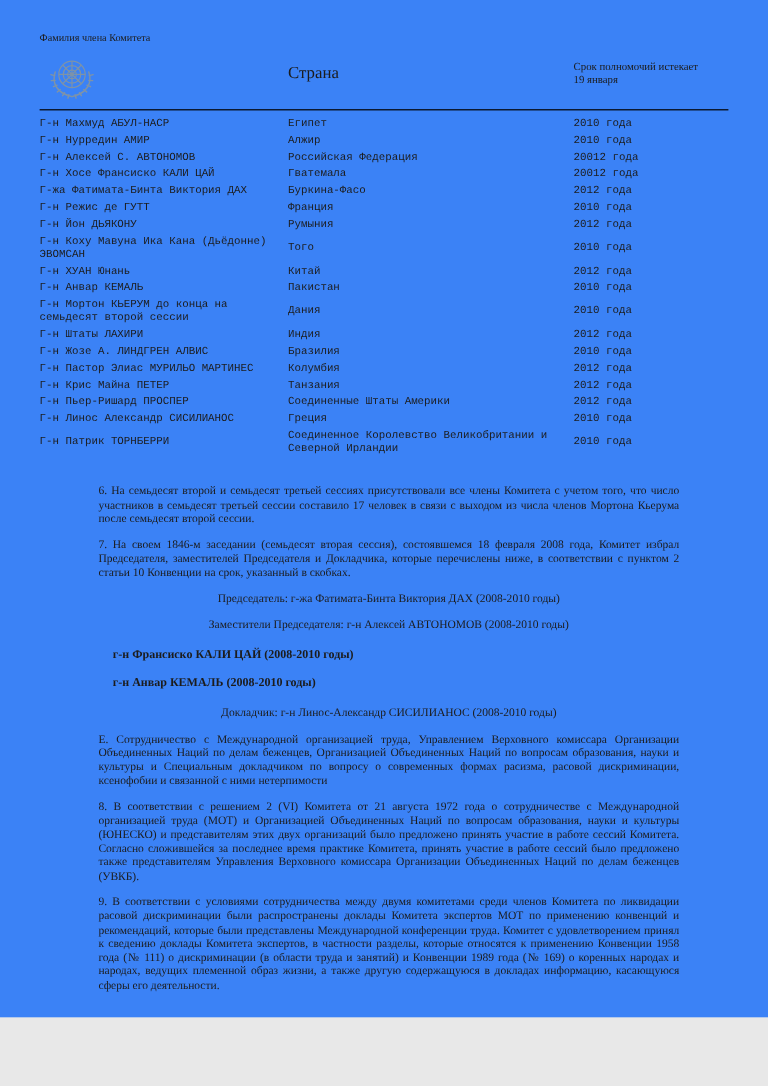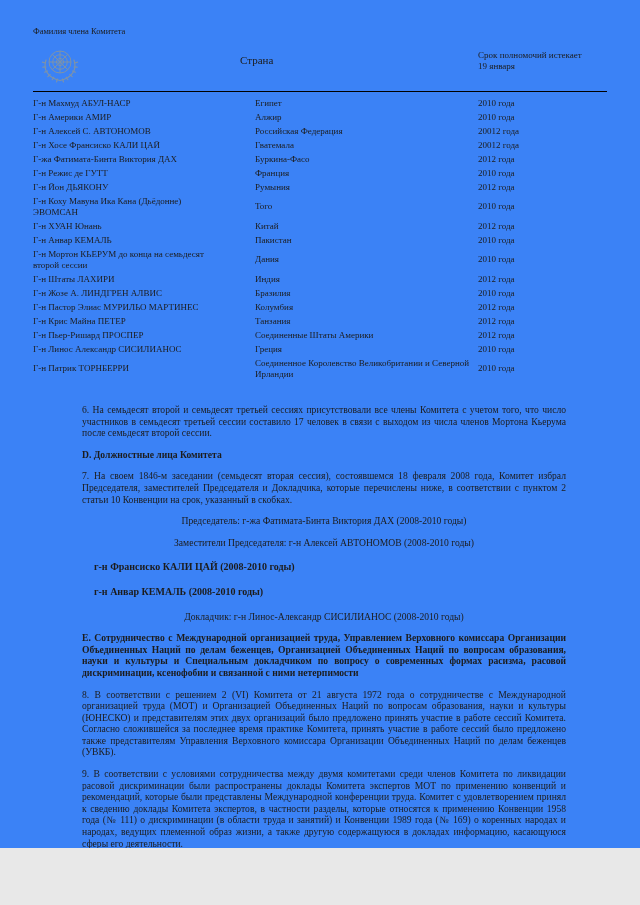--- a/index.html
+++ b/index.html
@@ -15,56 +15,57 @@
   .top-label {
     position:absolute; left:33px; top:26px;
     font-size:8.5px;
   }
   .emblem {
     position:absolute; left:36px; top:46px;
     width:48px; height:44px;
   }
   .head-country {
     position:absolute; left:240px; top:54px;
-    font-size:11px;
+    font-size:14px;
   }
   .head-term {
     position:absolute; left:478px; top:50px;
     width:126px; font-size:9px; line-height:11px;
   }
   .rule {
     position:absolute; left:33px; top:91px;
     width:574px; border-top:1px solid #000;
   }
   .members {
     position:absolute; left:33px; top:96px;
     width:574px; font-size:9px; line-height:11px;
   }
   .trow {
     display:grid;
     grid-template-columns:207px 238px 129px;
     align-items:center;
     padding:1.5px 0;
+    font-family:Liberation Mono, monospace;
   }
   .trow .name   { padding-right:12px; }
-  .trow .country{ padding-right:8px;margin-left:15px; }
+  .trow .country{ padding-right:8px; }
   .body {
     position:absolute; left:82px; top:404px;
     width:484px;
     font-size:9.6px; line-height:11.6px;
     text-align:justify;
   }
   .body p { margin:0 0 10px 0; }
   .body .hd { font-weight:bold; text-align:left; }
   .body .officer { text-align:center; }
   .body .officer-bold {
     font-weight:bold; font-size:10px;
     margin:13px 12px; text-align:left;
   }
-  .body .sec-e { font-weight:bold; margin-bottom:10px; }
+  .body .sec-e { font-weight:normal; margin-bottom:10px; }
 </style>
 </head>
 <body>
 
 <div class="page">
 
   <div class="top-label">Фамилия члена Комитета</div>
 
   <div class="emblem">
     <svg width="48" height="44" viewBox="0 0 48 44" xmlns="http://www.w3.org/2000/svg">
@@ -93,21 +94,21 @@
   <div class="rule"></div>
 
   <div class="members">
     <div class="trow">
       <div class="name">Г-н Махмуд АБУЛ-НАСР</div>
       <div class="country">Египет</div>
       <div class="term">2010 года</div>
     </div>
 
     <div class="trow">
-      <div class="name">Г-н Америки АМИР</div>
+      <div class="name">Г-н Нурредин АМИР</div>
       <div class="country">Алжир</div>
       <div class="term">2010 года</div>
     </div>
 
     <div class="trow">
       <div class="name">Г-н Алексей С. АВТОНОМОВ</div>
       <div class="country">Российская Федерация</div>
       <div class="term">20012 года</div>
     </div>
 
@@ -197,21 +198,20 @@
 
     <div class="trow">
       <div class="name">Г-н Патрик ТОРНБЕРРИ</div>
       <div class="country">Соединенное Королевство Великобритании и Северной Ирландии</div>
       <div class="term">2010 года</div>
     </div>
   </div>
 
   <div class="body">
     <p>6. На семьдесят второй и семьдесят третьей сессиях присутствовали все члены Комитета с учетом того, что число участников в семьдесят третьей сессии составило 17 человек в связи с выходом из числа членов Мортона Кьерума после семьдесят второй сессии.</p>
-    <p class="hd">D. Должностные лица Комитета</p>
     <p>7. На своем 1846-м заседании (семьдесят вторая сессия), состоявшемся 18 февраля 2008 года, Комитет избрал Председателя, заместителей Председателя и Докладчика, которые перечислены ниже, в соответствии с пунктом 2 статьи 10 Конвенции на срок, указанный в скобках.</p>
     <p class="officer">Председатель: г-жа Фатимата-Бинта Виктория ДАХ (2008-2010 годы)</p>
     <p class="officer">Заместители Председателя: г-н Алексей АВТОНОМОВ (2008-2010 годы)</p>
     <p class="officer-bold">г-н Франсиско КАЛИ ЦАЙ (2008-2010 годы)</p>
     <p class="officer-bold">г-н Анвар КЕМАЛЬ (2008-2010 годы)</p>
     <p class="officer">Докладчик: г-н Линос-Александр СИСИЛИАНОС (2008-2010 годы)</p>
     <p class="sec-e">E. Сотрудничество с Международной организацией труда, Управлением Верховного комиссара Организации Объединенных Наций по делам беженцев, Организацией Объединенных Наций по вопросам образования, науки и культуры и Специальным докладчиком по вопросу о современных формах расизма, расовой дискриминации, ксенофобии и связанной с ними нетерпимости</p>
     <p>8. В соответствии с решением 2 (VI) Комитета от 21 августа 1972 года о сотрудничестве с Международной организацией труда (МОТ) и Организацией Объединенных Наций по вопросам образования, науки и культуры (ЮНЕСКО) и представителям этих двух организаций было предложено принять участие в работе сессий Комитета. Согласно сложившейся за последнее время практике Комитета, принять участие в работе сессий было предложено также представителям Управления Верховного комиссара Организации Объединенных Наций по делам беженцев (УВКБ).</p>
     <p>9. В соответствии с условиями сотрудничества между двумя комитетами среди членов Комитета по ликвидации расовой дискриминации были распространены доклады Комитета экспертов МОТ по применению конвенций и рекомендаций, которые были представлены Международной конференции труда. Комитет с удовлетворением принял к сведению доклады Комитета экспертов, в частности разделы, которые относятся к применению Конвенции 1958 года (№ 111) о дискриминации (в области труда и занятий) и Конвенции 1989 года (№ 169) о коренных народах и народах, ведущих племенной образ жизни, а также другую содержащуюся в докладах информацию, касающуюся сферы его деятельности.</p>
   </div>

